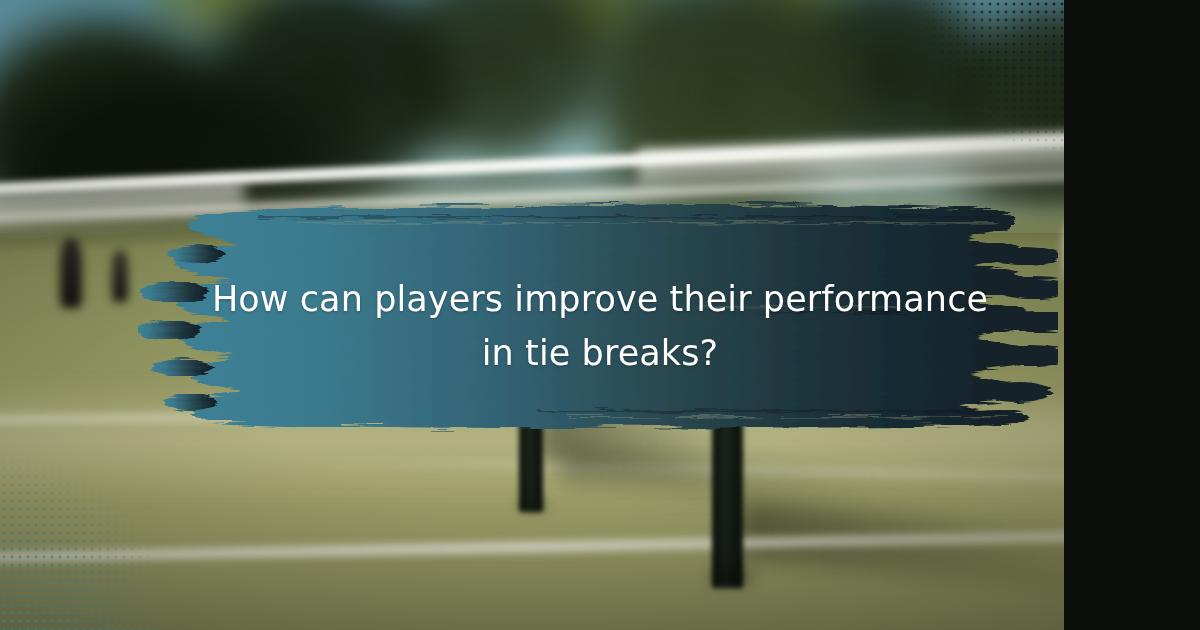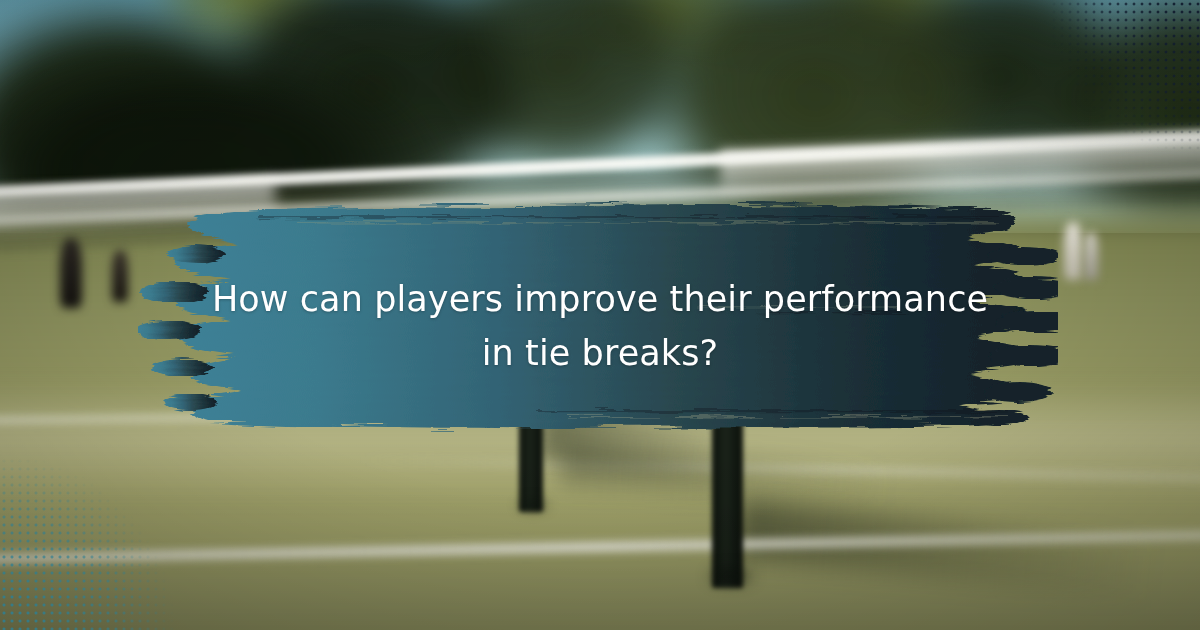--- a/index.html
+++ b/index.html
@@ -3,21 +3,21 @@
 <meta charset="utf-8">
 <title>Tennis Question Card</title>
 <style>
   html,body{margin:0;padding:0;}
   body{
     width:1200px;height:630px;overflow:hidden;
     font-family:"DejaVu Sans", sans-serif;
     background:#0a0d0a;
   }
   .card{
-    position:relative;width:1200px;height:630px;overflow:hidden;
+    position:relative;width:1064px;height:630px;overflow:hidden;
   }
 
   
   .photo{position:absolute;inset:0;overflow:hidden;}
   .photo .layer{position:absolute;}
 
   
   .sky{
     left:-5%;top:-5%;width:110%;height:42%;
     background:linear-gradient(180deg,#6fb7cc 0%,#86c4d4 35%,#9ccbd2 60%,#a9c7ba 100%);

